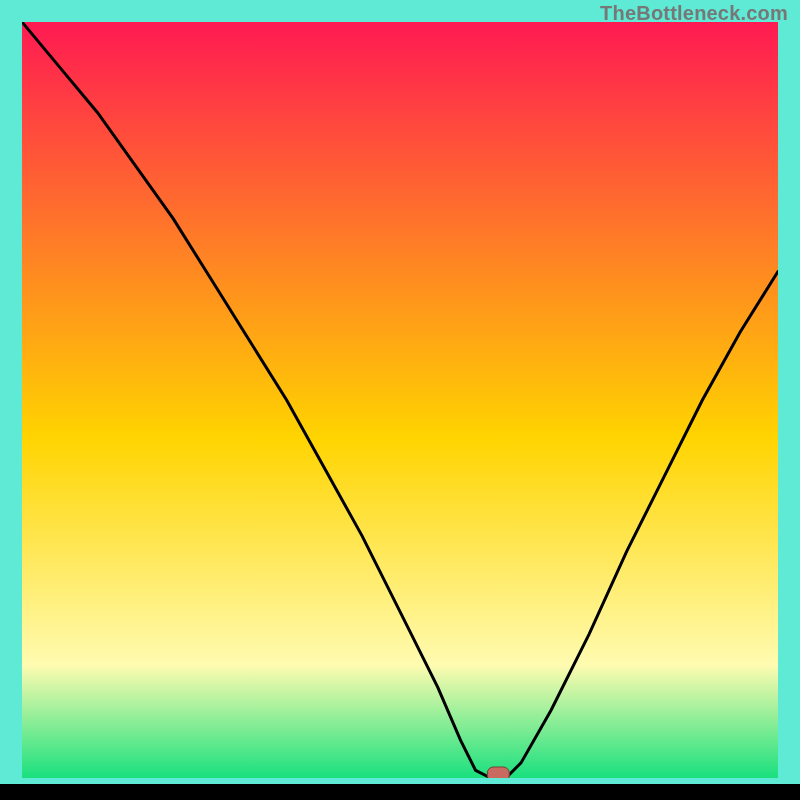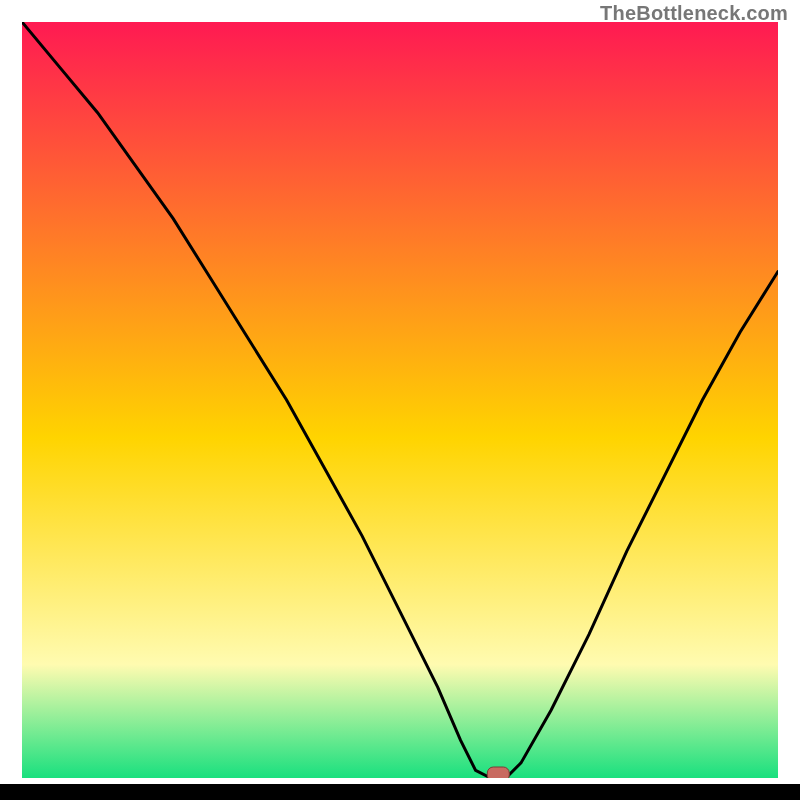--- a/index.html
+++ b/index.html
@@ -8,21 +8,21 @@
     width: 800px;
     height: 800px;
     background: #000;
     overflow: hidden;
     font-family: Arial, Helvetica, sans-serif;
   }
   .frame {
     position: relative;
     width: 800px;
     height: 784px;
-    background: #ffffff;
+    background: #5eead4;
   }
   .watermark {
     position: absolute;
     top: 2px;
     right: 12px;
     color: #777;
     font-size: 20px;
     font-weight: 600;
     letter-spacing: 0.2px;
     z-index: 10;

